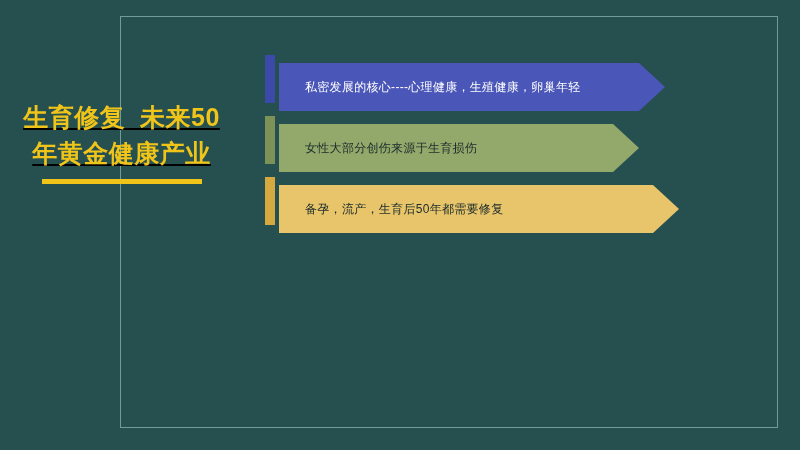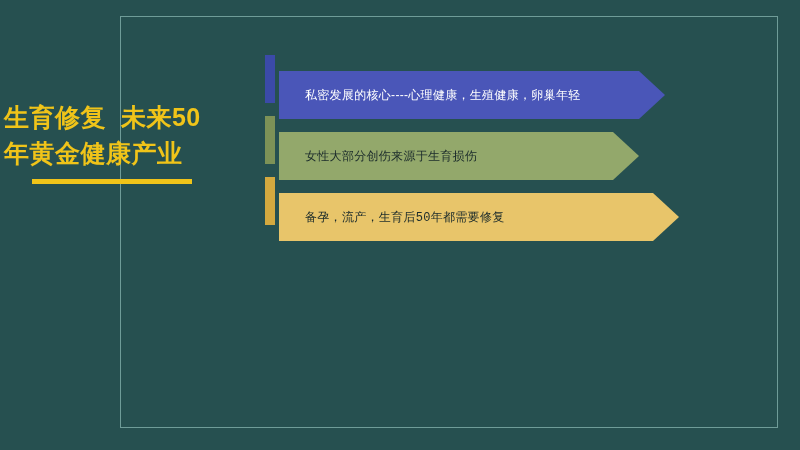--- a/index.html
+++ b/index.html
@@ -27,24 +27,25 @@
     top: 16px;
     width: 658px;
     height: 412px;
     border: 1px solid #6f9c98;
     box-sizing: border-box;
     pointer-events: none;
   }
   
   #title-block {
     position: absolute;
-    left: 4px;
+    left: 14px;
     top: 100px;
     width: 215px;
-    text-align: left;
+    text-align: center;
+    text-decoration: underline;
   }
   #title-text {
     color: #f0c419;
     font-size: 25px;
     font-weight: bold;
     line-height: 1.42;
     letter-spacing: 0.5px;
     white-space: pre-wrap;
     font-family: "Liberation Sans", sans-serif;
   }
@@ -69,37 +70,37 @@
   .arrow-bar {
     position: absolute;
     left: 0;
     top: 0;
     width: 10px;
     height: 48px;
   }
   .arrow-body {
     position: absolute;
     left: 14px;
-    top: 16px;
+    top: 8px;
     height: 48px;
     display: flex;
     align-items: center;
     box-sizing: border-box;
     padding-left: 26px;
     padding-right: 34px;
     color: #1b2b2b;
     font-size: 12px;
     font-family: "Liberation Sans", sans-serif;
     letter-spacing: 0.3px;
     white-space: nowrap;
   }
   .arrow-body.r1 { width: 386px; background: #4a56b8; color: #ffffff; clip-path: polygon(0 0, calc(100% - 26px) 0, 100% 50%, calc(100% - 26px) 100%, 0 100%); }
   .arrow-body.r2 { width: 360px; background: #93a86b; clip-path: polygon(0 0, calc(100% - 26px) 0, 100% 50%, calc(100% - 26px) 100%, 0 100%); }
   .arrow-body.r3 { width: 383px; background: #a9bd79; clip-path: polygon(0 0, calc(100% - 26px) 0, 100% 50%, calc(100% - 26px) 100%, 0 100%); }
-  .arrow-body.r4 { width: 400px; background: #e8c56a; clip-path: polygon(0 0, calc(100% - 26px) 0, 100% 50%, calc(100% - 26px) 100%, 0 100%); font-family: Liberation Mono, monospace; }
+  .arrow-body.r4 { width: 400px; background: #e8c56a; clip-path: polygon(0 0, calc(100% - 26px) 0, 100% 50%, calc(100% - 26px) 100%, 0 100%); }
 </style>
 </head>
 <body>
 
 <div id="slide">
 
   <div id="frame"></div>
 
   <div id="title-block">
     <div id="title-text">生育修复  未来50年黄金健康产业</div>

